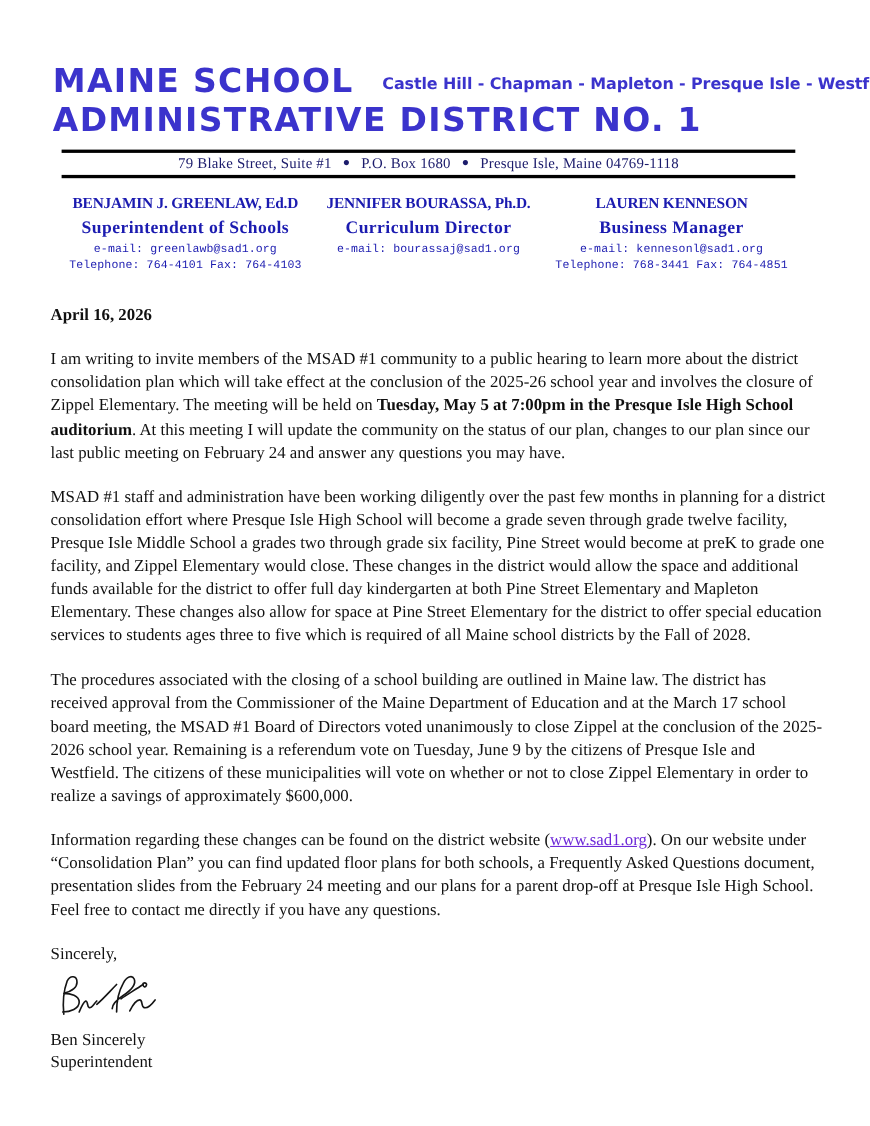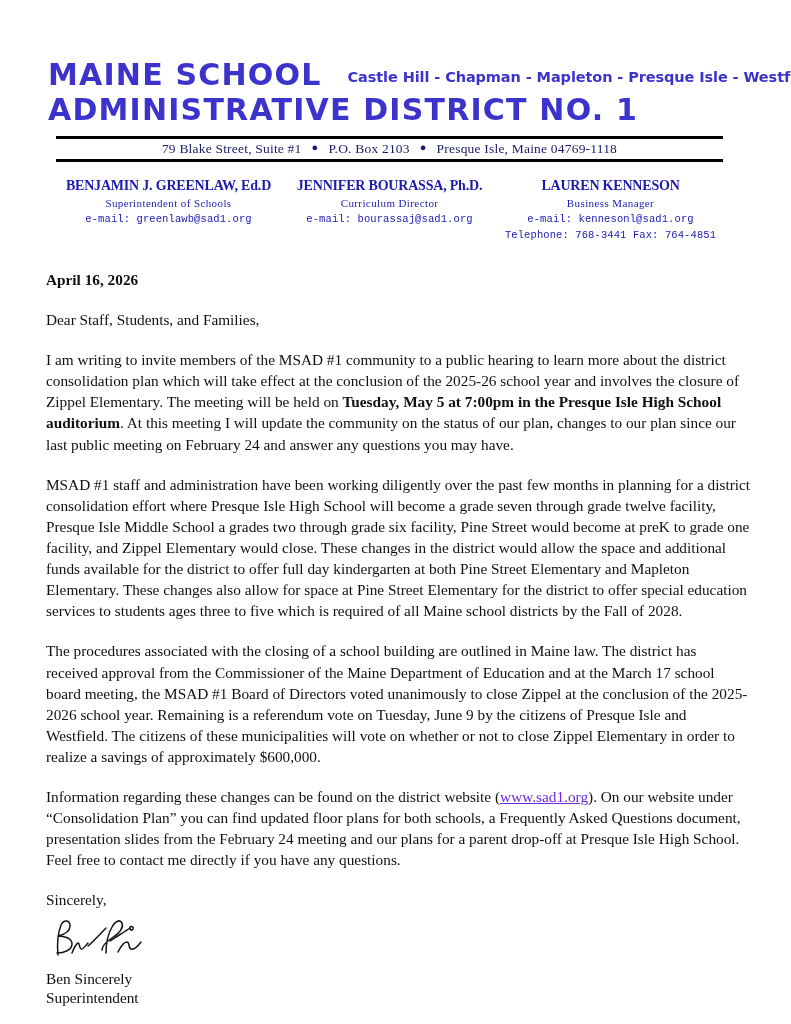--- a/index.html
+++ b/index.html
@@ -96,22 +96,22 @@
   }
   .contact .c-name {
     font-family: "Liberation Serif", "DejaVu Serif", serif;
     font-weight: bold;
     font-size: 14px;
     letter-spacing: -0.2px;
     color: #1b1bb0;
   }
   .contact .c-title {
     font-family: "Liberation Serif", "DejaVu Serif", serif;
-    font-weight: normal;
-    font-size: 11px;
+    font-weight: bold;
+    font-size: 16px;
     letter-spacing: 0.4px;
     color: #1b1bb0;
   }
   .contact .c-email,
   .contact .c-phone {
     font-family: Liberation Mono, monospace;
     font-size: 10.5px;
     letter-spacing: 0.1px;
     color: #1b1bb0;
   }
@@ -166,31 +166,32 @@
     <div class="lh-row1">
       <div class="district-name-1">MAINE SCHOOL</div>
       <div class="tagline">Castle Hill - Chapman - Mapleton - Presque Isle - Westfield</div>
     </div>
 
     <div class="district-name-2">ADMINISTRATIVE DISTRICT NO. 1</div>
 
     <div class="rule-block">
       <div class="rule"></div>
       <div class="address-line">
-        <span>79 Blake Street, Suite #1</span><span class="sep">●</span><span>P.O. Box 2103</span><span class="sep">●</span><span>Presque Isle, Maine 04769-1118</span>
+        <span>79 Blake Street, Suite #1</span><span class="sep">●</span><span>P.O. Box 1680</span><span class="sep">●</span><span>Presque Isle, Maine 04769-1118</span>
       </div>
       <div class="rule"></div>
     </div>
 
     <div class="contacts">
 
       <div class="contact">
         <div class="c-name">BENJAMIN J. GREENLAW, Ed.D</div>
         <div class="c-title">Superintendent of Schools</div>
         <div class="c-email">e-mail:  greenlawb@sad1.org</div>
+        <div class="c-phone">Telephone:  764-4101    Fax:  764-4103</div>
       </div>
 
       <div class="contact">
         <div class="c-name">JENNIFER BOURASSA, Ph.D.</div>
         <div class="c-title">Curriculum Director</div>
         <div class="c-email">e-mail: bourassaj@sad1.org</div>
       </div>
 
       <div class="contact">
         <div class="c-name">LAUREN KENNESON</div>
@@ -199,21 +200,20 @@
         <div class="c-phone">Telephone:  768-3441    Fax:  764-4851</div>
       </div>
 
     </div>
   </div>
 
   <div class="letter-body">
 
     <p class="date">April 16, 2026</p>
 
-    <p class="salutation">Dear Staff, Students, and Families,</p>
 
     <p class="para"><span>I am writing to invite members of the MSAD #1 community to a public hearing to learn more about the district consolidation plan which will take effect at the conclusion of the 2025-26 school year and involves the closure of Zippel Elementary.  The meeting will be held on </span><b>Tuesday, May 5 at 7:00pm in the Presque Isle High School auditorium</b><span>. At this meeting I will update the community on the status of our plan, changes to our plan since our last public meeting on February 24 and answer any questions you may have.</span></p>
 
     <p class="para">MSAD #1 staff and administration have been working diligently over the past few months in planning for a district consolidation effort where Presque Isle High School will become a grade seven through grade twelve facility, Presque Isle Middle School a grades two through grade six facility, Pine Street would become at preK to grade one facility, and Zippel Elementary would close.  These changes in the district would allow the space and additional funds available for the district to offer full day kindergarten at both Pine Street Elementary and Mapleton Elementary.  These changes also allow for space at Pine Street Elementary for the district to offer special education services to students ages three to five which is required of all Maine school districts by the Fall of 2028.</p>
 
     <p class="para">The procedures associated with the closing of a school building are outlined in Maine law. The district has received approval from the Commissioner of the Maine Department of Education and at the March 17 school board meeting, the MSAD #1 Board of Directors voted unanimously to close Zippel at the conclusion of the 2025-2026 school year.  Remaining is a referendum vote on Tuesday, June 9 by the citizens of Presque Isle and Westfield. The citizens of these municipalities will vote on whether or not to close Zippel Elementary in order to realize a savings of approximately $600,000.</p>
 
     <p class="para"><span>Information regarding these changes can be found on the district website (</span><a class="weblink" href="#">www.sad1.org</a><span>). On our website under “Consolidation Plan” you can find updated floor plans for both schools, a Frequently Asked Questions document, presentation slides from the February 24 meeting and our plans for a parent drop-off at Presque Isle High School. Feel free to contact me directly if you have any questions.</span></p>
 
     <p class="closing">Sincerely,</p>

